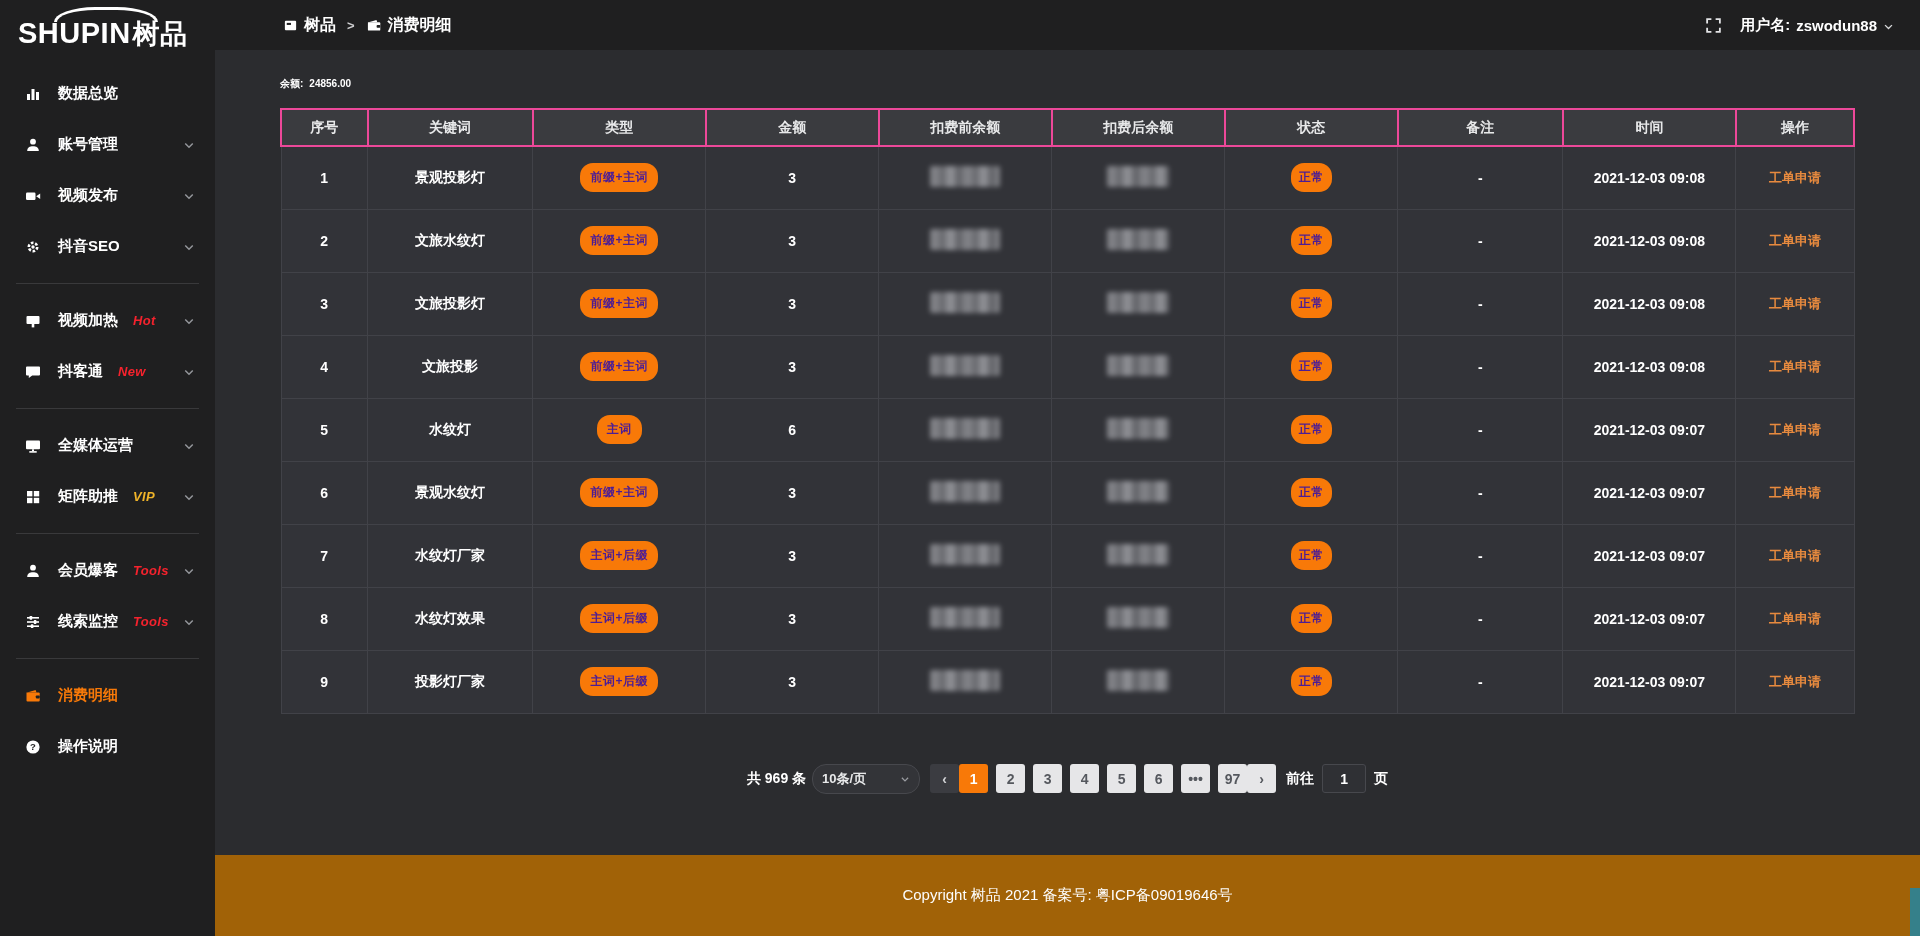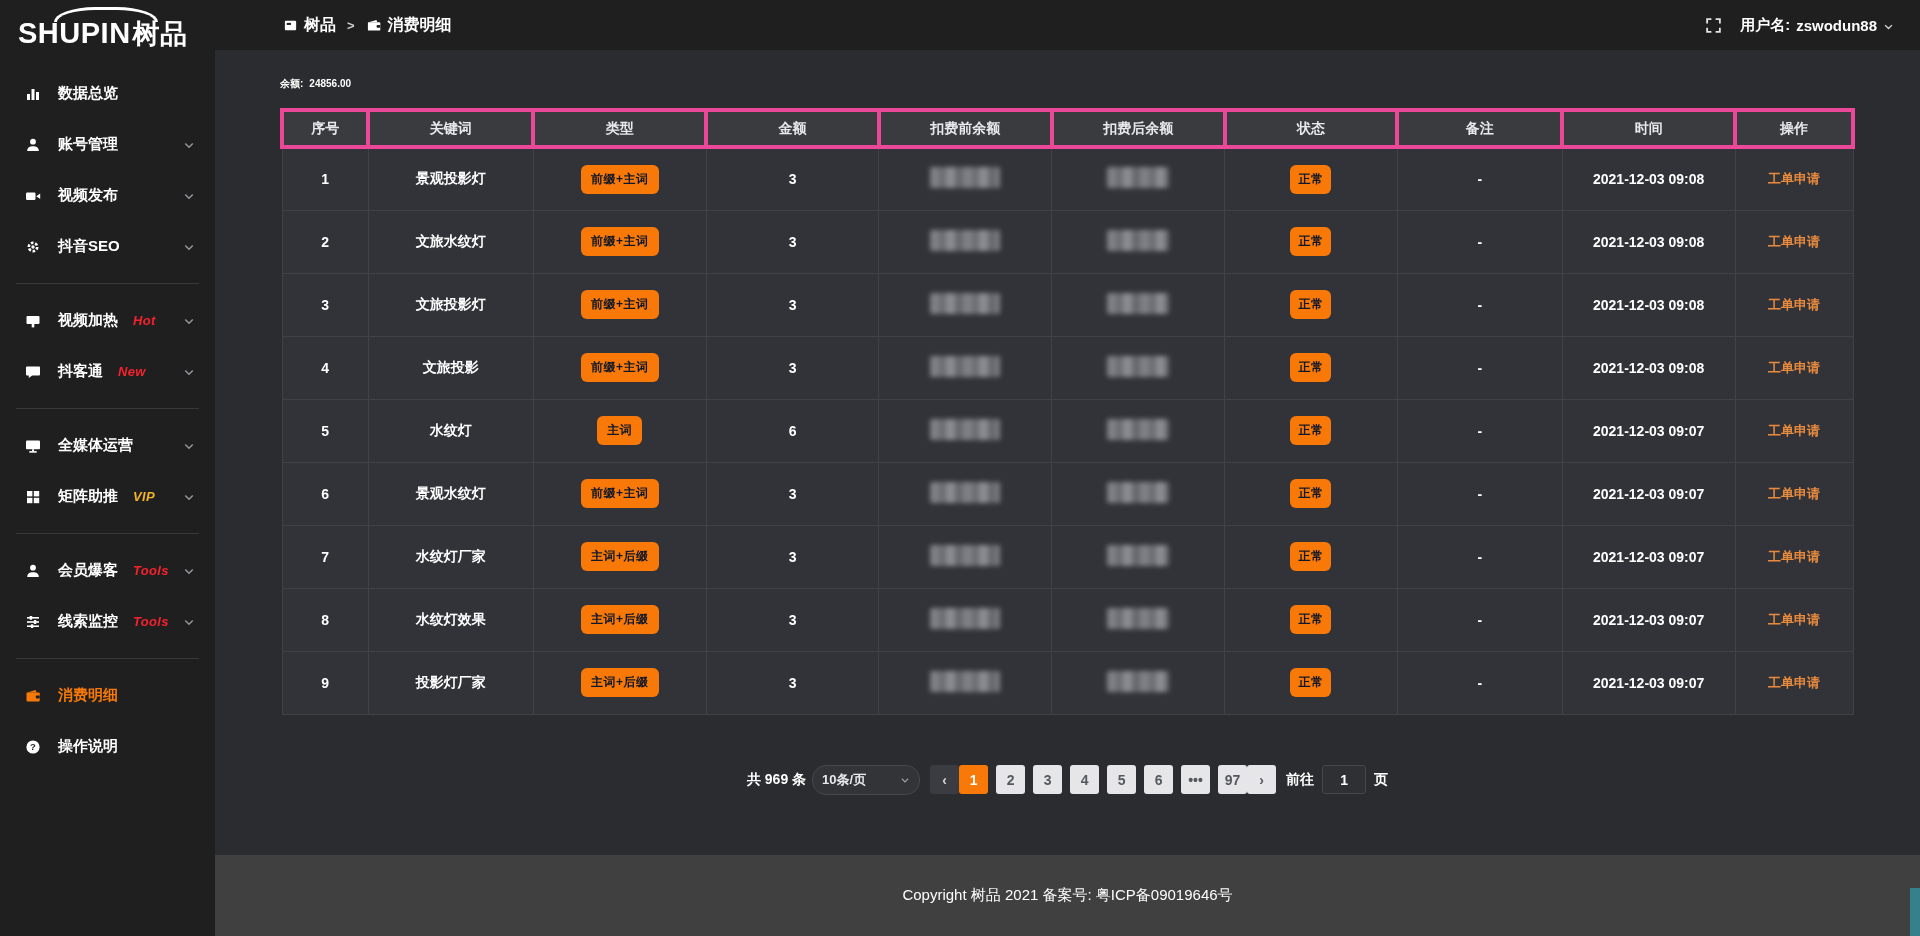--- a/index.html
+++ b/index.html
@@ -35,25 +35,25 @@
   .header-right { display:flex; align-items:center; gap:18px; }
   .fullscreen-btn { display:flex; color:#e3e4e6; cursor:pointer; }
   .user-entry { display:flex; align-items:center; gap:6px; font-size:15px; font-weight:bold; cursor:pointer; }
   .user-entry .caret { display:flex; color:#d6d7d9; margin-top:2px; }
   
   .main { position:absolute; left:215px; top:50px; right:0; bottom:81px; background:#2b2c2f; padding:0 65px; }
   .balance { margin-top:27px; font-size:10px; font-weight:bold; color:#fff; }
   .balance .val { margin-left:6px; }
   table.data-table { width:100%; margin-top:17px; border-collapse:collapse; table-layout:fixed; }
   .data-table th { background:#3a3b3f; height:37px; font-size:14px; font-weight:bold; color:#e8e9ea;
-    border:4px solid #ec4899; text-align:center; }
+    border:2px solid #ec4899; text-align:center; }
   .data-table td { background:#323338; height:63px; font-size:14px; font-weight:bold; color:#fff;
     border:1px solid #414248; text-align:center; }
-  .badge { display:inline-block; background:#f87908; color:#0f172a; font-size:12px; font-weight:bold;
-    padding:6px 10px; border-radius:6px; letter-spacing:.5px; }
+  .badge { display:inline-block; background:#f87908; color:#4c1d95; font-size:12px; font-weight:bold;
+    padding:6px 10px; border-radius:13px; letter-spacing:.5px; }
   .badge.status { padding:6px 8px; }
   .action-link { color:#e78a3e; font-size:13px; font-weight:bold; cursor:pointer; }
   .blur-blob { display:inline-block; width:70px; height:21px; border-radius:2px; opacity:.8;
     background:repeating-linear-gradient(90deg,#939499 0 9px,#7b7c81 9px 16px,#a2a3a8 16px 25px,#75767b 25px 33px);
     filter:blur(2.6px); }
   td:nth-child(6) .blur-blob { width:62px; }
   
   .pagination { margin-top:50px; display:flex; align-items:center; justify-content:center; }
   .pg-total { font-size:14px; font-weight:bold; color:#fff; margin-right:6px; }
   .pg-size { display:flex; align-items:center; justify-content:space-between; width:108px; height:30px;
@@ -61,21 +61,21 @@
   .pg-size span { font-size:13px; font-weight:bold; color:#e8e9ea; }
   .pg-size .caret { display:flex; color:#9a9ca1; }
   .pg-btn { min-width:29px; height:29px; display:flex; align-items:center; justify-content:center;
     background:#e6e6e8; color:#55585e; font-size:14px; font-weight:bold; border-radius:3px; cursor:pointer; padding:0 6px; }
   .pg-btn.active { background:#f87908; color:#fff; }
   .pg-btn.prev { background:#3b3c41; color:#d2d3d6; }
   .pg-jump { display:flex; align-items:center; gap:8px; margin-left:10px; font-size:14px; font-weight:bold; color:#fff; }
   .pg-jump input { width:44px; height:29px; background:#2f3034; border:1px solid #47484d; border-radius:3px;
     color:#fff; font-size:14px; font-weight:bold; text-align:center; font-family:inherit; }
   
-  .footer { position:absolute; left:215px; right:0; bottom:0; height:81px; background:#404040;
+  .footer { position:absolute; left:215px; right:0; bottom:0; height:81px; background:#a16207;
     display:flex; align-items:center; justify-content:center; font-size:15px; color:#fdfdfd; }
   .scroll-thumb { position:absolute; right:0; bottom:0; width:10px; height:48px; background:#35808a; z-index:9; }
 </style>
 </head>
 <body>
 
 <aside class="sidebar">
   <div class="logo">
     <div class="arc"></div>
     <div class="logo-text"><span>SHUPIN</span><span class="cn">树品</span></div>

